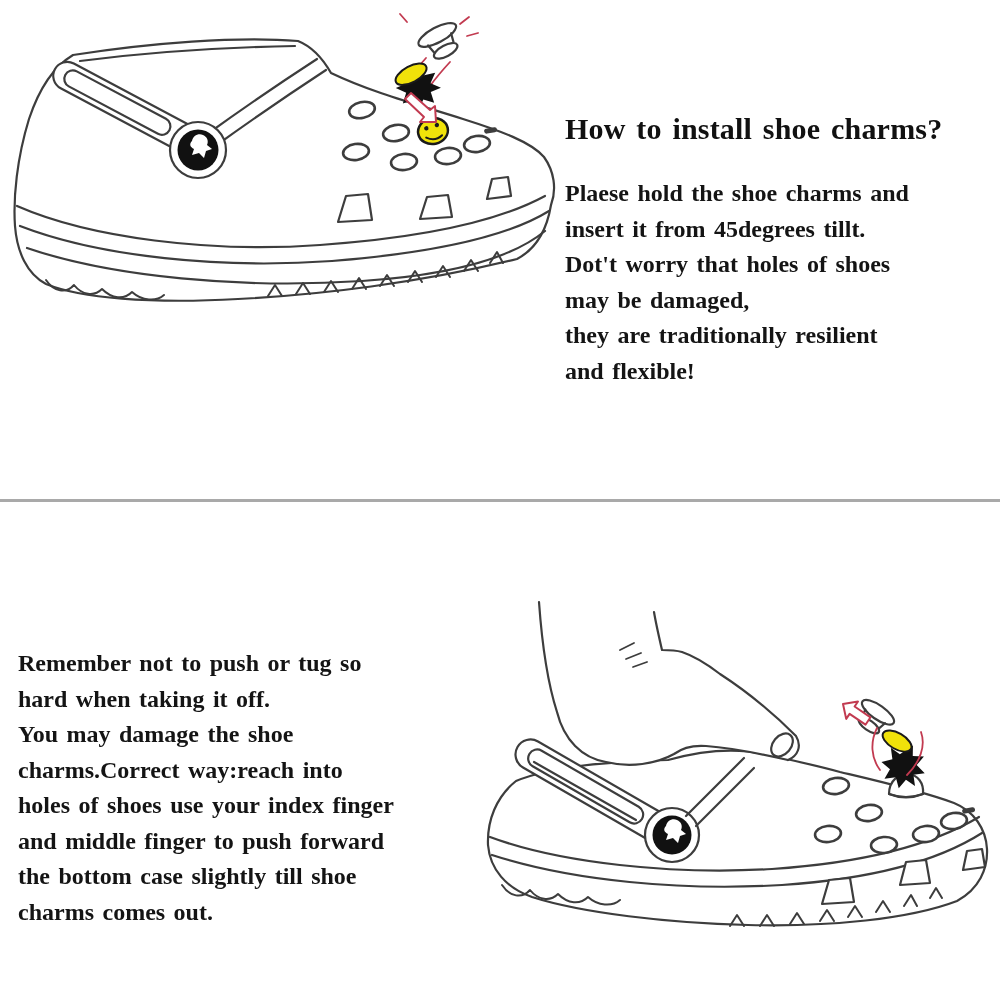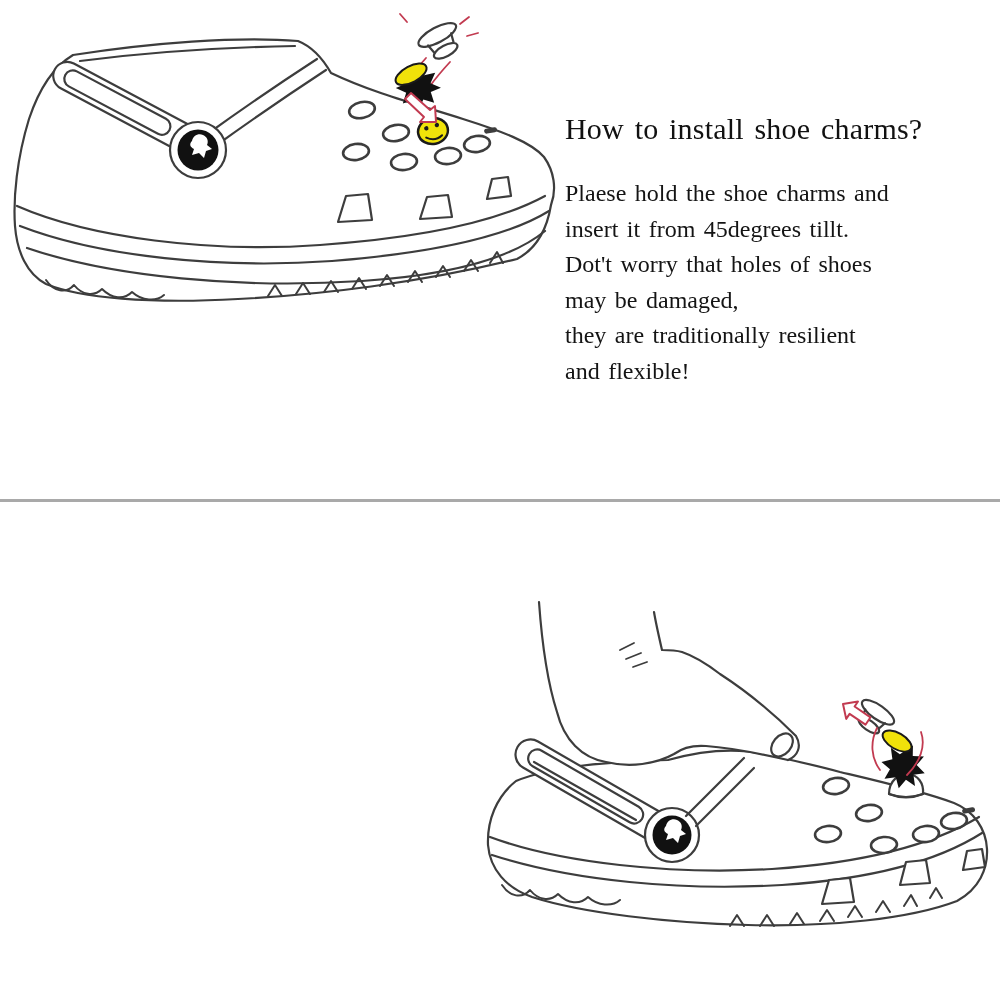--- a/index.html
+++ b/index.html
@@ -1,20 +1,20 @@
 <!DOCTYPE html>
 <html><head>
 <meta charset="utf-8">
 <style>
   html,body{margin:0;padding:0;background:#ffffff;}
   .page{position:relative;width:1000px;height:1000px;background:#ffffff;overflow:hidden;
         font-family:"Liberation Serif",serif;color:#141414;}
-  .section-title{position:absolute;font-size:30px;font-weight:400;letter-spacing:.2px;
+  .section-title{position:absolute;font-size:30px;font-weight:700;letter-spacing:.2px;
         word-spacing:3px;white-space:pre-line;color:#111;}
-  .body-text{position:absolute;font-size:24px;font-weight:400;line-height:35.5px;
+  .body-text{position:absolute;font-size:24px;font-weight:700;line-height:35.5px;
         word-spacing:2.5px;white-space:pre-line;color:#141414;}
   .divider{position:absolute;left:0;width:1000px;height:3px;}
   .illus{position:absolute;}
   svg{display:block;}
 </style>
 </head>
 <body>
 
 <div class="page">
 
@@ -95,20 +95,28 @@
   <div class="section-title" style="left:565px;top:112px;width:430px">How to install shoe charms?</div>
   <div class="body-text" style="left:565px;top:176px;width:425px">Plaese hold the shoe charms and
 insert it from 45degrees tillt.
 Dot't worry that holes of shoes
 may be damaged,
 they are traditionally resilient
 and flexible!</div>
 
   <div class="divider" style="top:499px;background:#a9a9a9"></div>
 
+  <div class="body-text" style="left:18px;top:646px;width:470px">Remember not to push or tug so
+hard when taking it off.
+You may damage the shoe
+charms.Correct way:reach into
+holes of shoes use your index finger
+and middle finger to push forward
+the bottom case slightly till shoe
+charms comes out.</div>
 
   <div class="illus" style="left:430px;top:590px;width:570px;height:410px">
     <svg width="570" height="410" viewBox="0 0 570 410">
       <g stroke="#3d3d3d" stroke-width="2.2" fill="none" stroke-linecap="round" stroke-linejoin="round">
 
         <path fill="#ffffff" d="M238,170 C274,160 306,158 334,164 C366,171 392,177 410,182
              C448,191 492,201 524,213 C544,221 556,239 557,259
              C558,279 549,299 527,311 C480,329 400,337 318,335
              C238,333 152,323 102,307 C76,298 60,279 58,255
              C57,231 66,207 86,191 C120,177 170,172 238,170 Z"></path>

